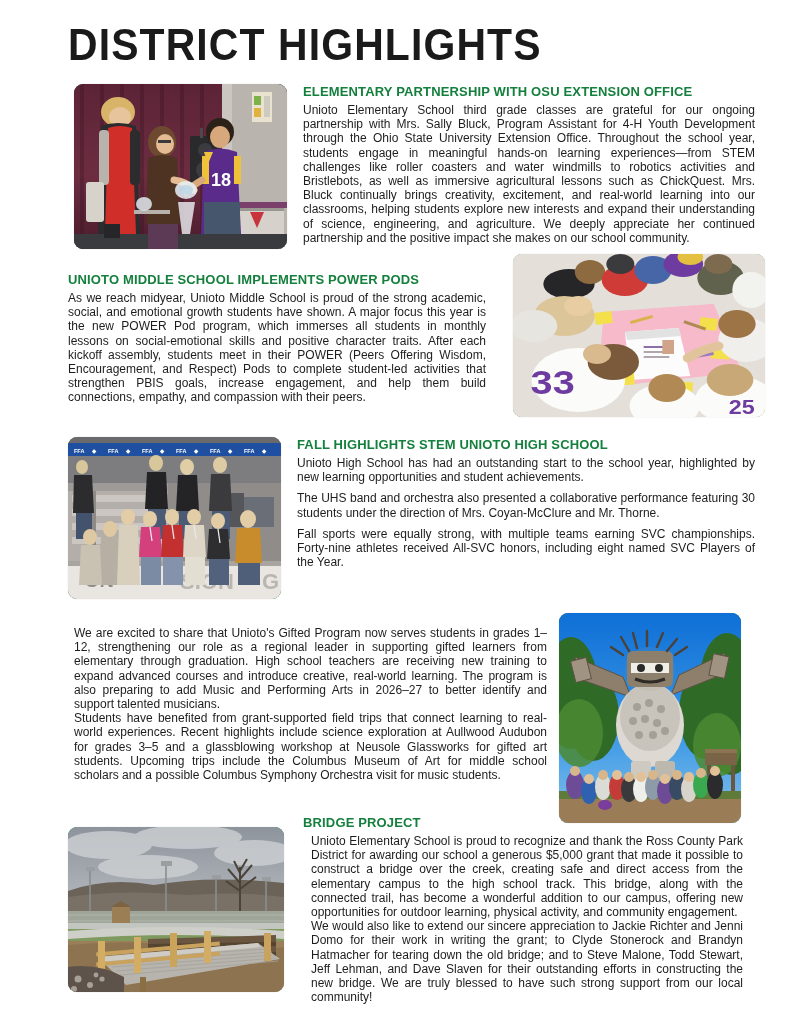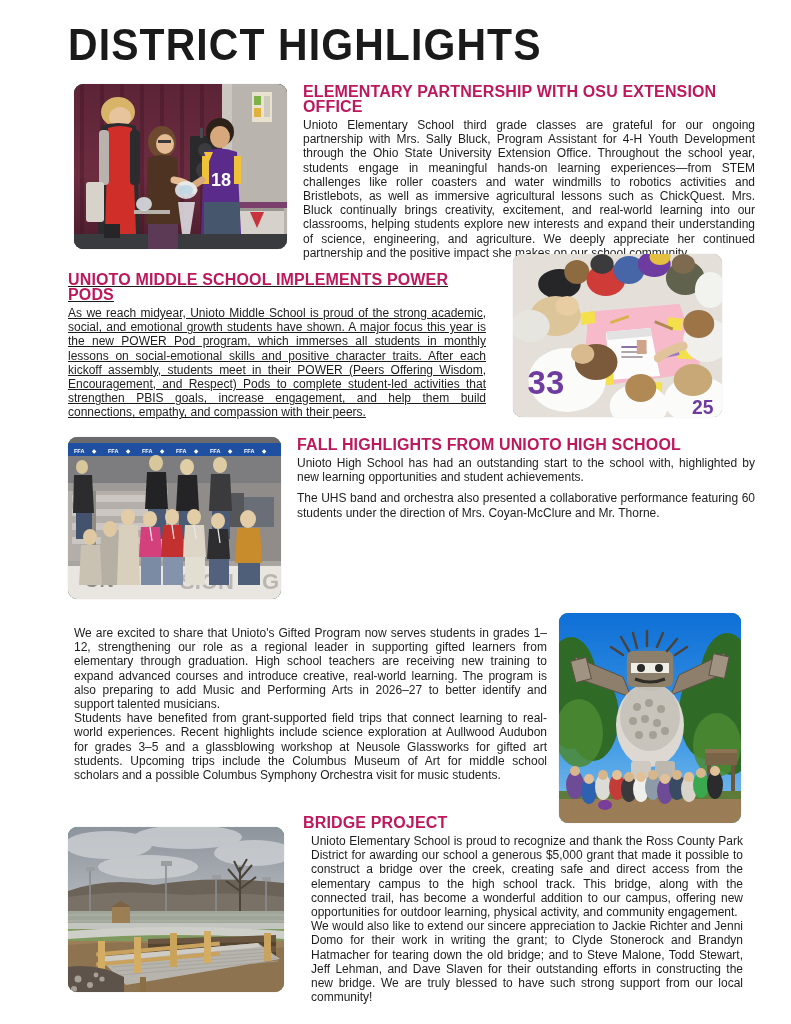--- a/index.html
+++ b/index.html
@@ -26,25 +26,25 @@
     line-height:50px;
     color:#1a1a1a;
     transform:scaleX(0.93);
     transform-origin:left center;
   }
 
   
   .article{position:absolute;}
   .article h2{
     margin:0 0 4px 0;
-    font-size:16px;
+    font-size:13px;
     font-weight:bold;
     letter-spacing:0.15px;
     line-height:15px;
-    color:#be185d;
+    color:#15803d;
   }
   .article p{
     margin:0 0 7px 0;
     font-size:12px;
     line-height:14.2px;
     text-align:justify;
     color:#1d1d1d;
   }
   .article p:last-child{margin-bottom:0;}
 
@@ -55,22 +55,22 @@
     overflow:hidden;
     background:#15803d;
     box-shadow:0 0 0 0.5px rgba(0,0,0,0.06);
   }
   .photo svg{display:block;width:100%;height:100%;}
 
   
   #photo-osu       {left:74px; top:84px;  width:213px; height:165px;}
   #art-osu         {left:303px;top:84px;  width:452px;}
 
-  #art-mms         {left:68px; top:272px; width:418px;text-decoration:underline;}
-  #photo-pods      {left:513px;top:254px; width:209px; height:163px;}
+  #art-mms         {left:68px; top:272px; width:418px;}
+  #photo-pods      {left:513px;top:254px; width:252px; height:163px;}
 
   #photo-ffa       {left:68px; top:437px; width:213px; height:162px;}
   #art-hs          {left:297px;top:437px; width:458px;}
 
   #art-gifted      {left:66px; top:626px; width:481px;}
   #photo-troll     {left:559px;top:613px; width:182px; height:210px;}
 
   #photo-bridge    {left:68px; top:827px; width:216px; height:165px;}
   #art-bridge      {left:303px;top:815px; width:440px;}
 
@@ -314,23 +314,24 @@
       <g stroke="#e8e8e8" stroke-width="1.3" fill="none">
         <path d="M82 90 L84 104"></path>
           <path d="M104 88 L106 102"></path>
           <path d="M126 88 L128 102"></path>
           <path d="M150 92 L152 106"></path>
       </g>
     </svg>
   </div>
 
   <div class="article" id="art-hs">
-    <h2>FALL HIGHLIGHTS FROM UNIOTO HIGH SCHOOL</h2>
-    <p>Unioto High School has had an outstanding start to the school with, highlighted by new learning opportunities and student achievements.</p>
-    <p>The UHS band and orchestra also presented a collaborative performance featuring 60 students under the direction of Mrs. Coyan-McClure and Mr. Thorne.</p>
+    <h2>FALL HIGHLIGHTS STEM UNIOTO HIGH SCHOOL</h2>
+    <p>Unioto High School has had an outstanding start to the school year, highlighted by new learning opportunities and student achievements.</p>
+    <p>The UHS band and orchestra also presented a collaborative performance featuring 30 students under the direction of Mrs. Coyan-McClure and Mr. Thorne.</p>
+    <p>Fall sports were equally strong, with multiple teams earning SVC championships. Forty-nine athletes received All-SVC honors, including eight named SVC Players of the Year.</p>
   </div>
 
   <div class="article tight" id="art-gifted">
     <p>We are excited to share that Unioto's Gifted Program now serves students in grades 1–12, strengthening our role as a regional leader in supporting gifted learners from elementary through graduation. High school teachers are receiving new training to expand advanced courses and introduce creative, real-world learning. The program is also preparing to add Music and Performing Arts in 2026–27 to better identify and support talented musicians.</p>
     <p>Students have benefited from grant-supported field trips that connect learning to real-world experiences. Recent highlights include science exploration at Aullwood Audubon for grades 3–5 and a glassblowing workshop at Neusole Glassworks for gifted art students. Upcoming trips include the Columbus Museum of Art for middle school scholars and a possible Columbus Symphony Orchestra visit for music students.</p>
   </div>
 
   <div class="photo" id="photo-troll">
     <svg viewBox="0 0 182 210" preserveAspectRatio="none">
       <defs>

